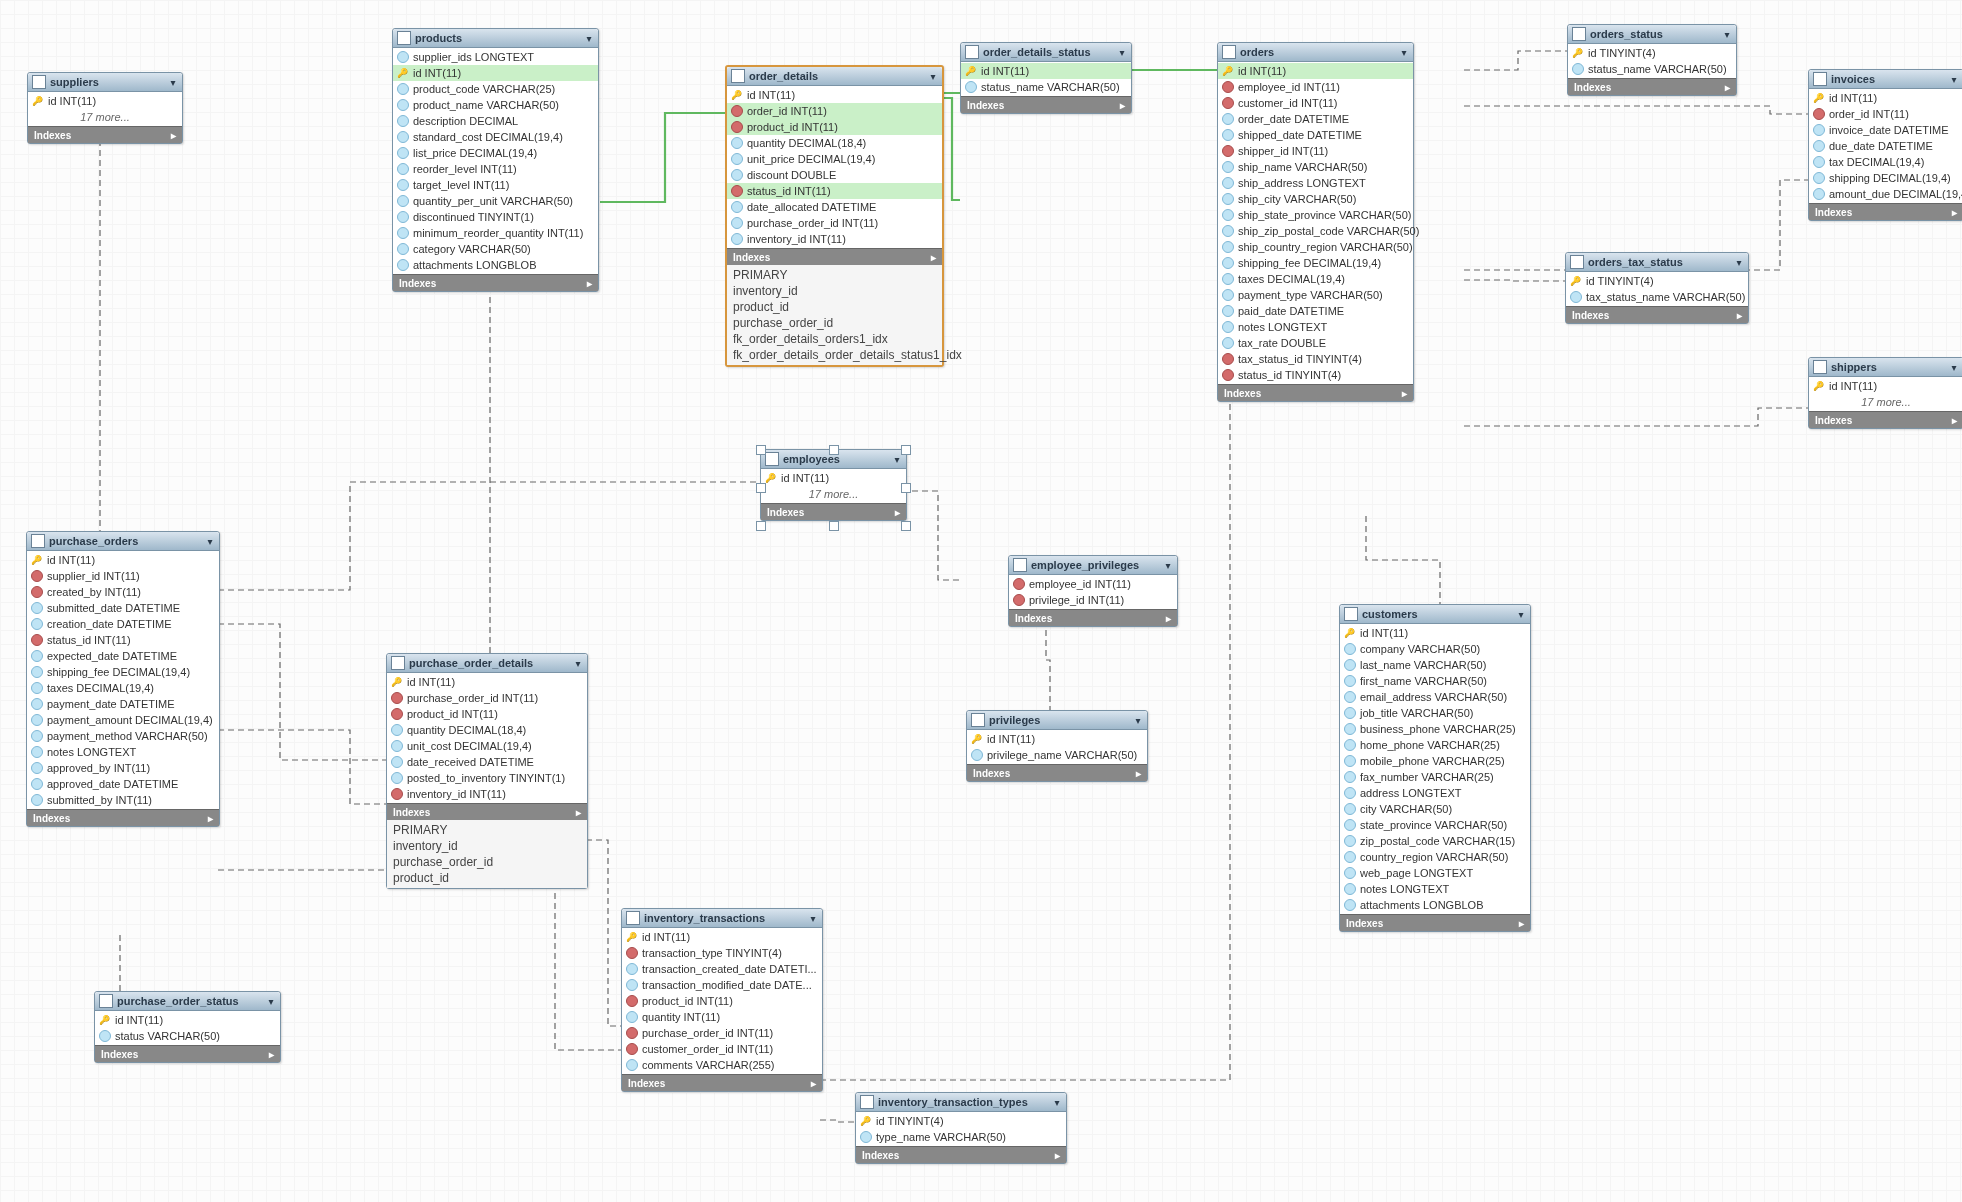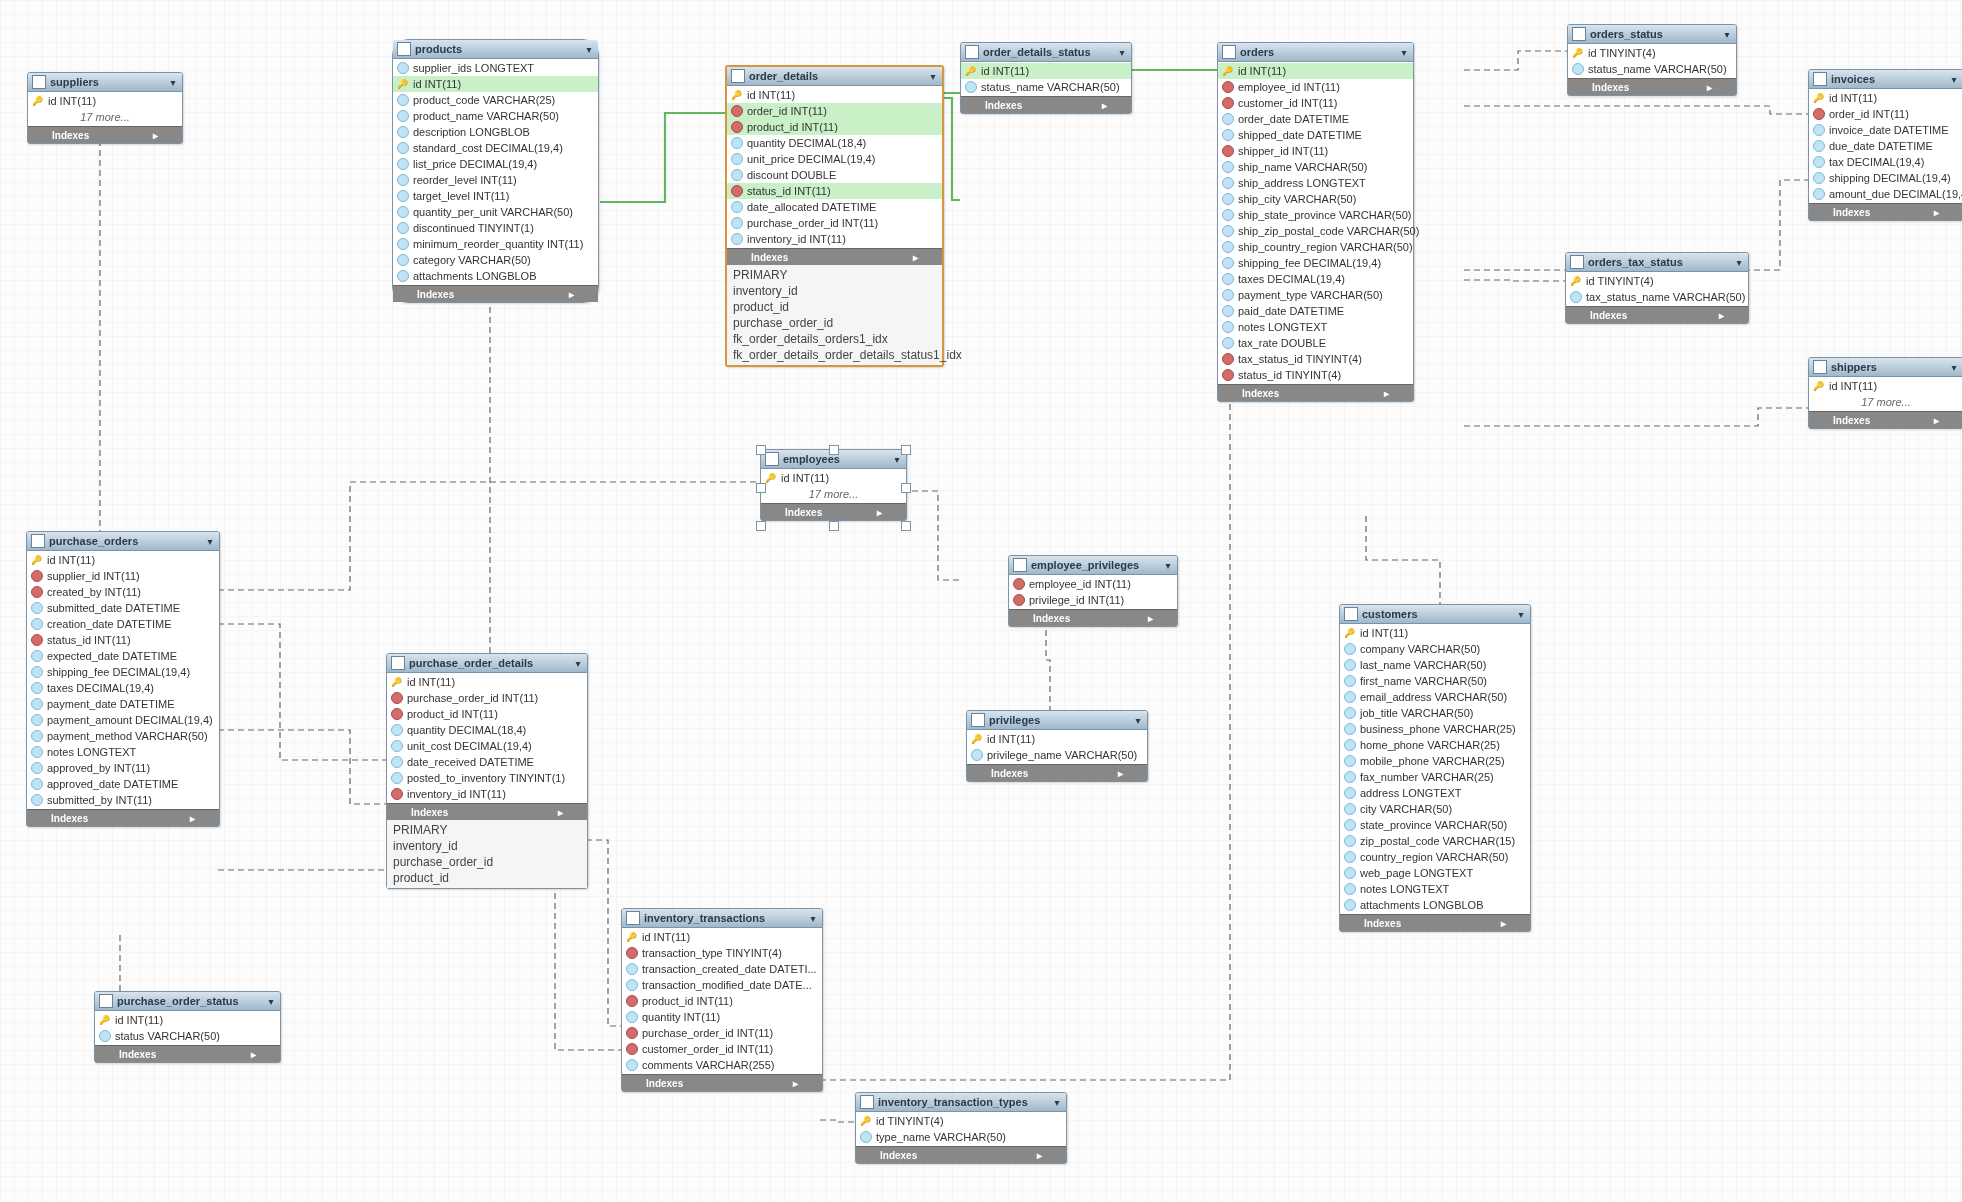--- a/index.html
+++ b/index.html
@@ -12,21 +12,21 @@
 .thead .tname{font-weight:bold;color:#2a3a4a;flex:1 1 auto;overflow:hidden;white-space:nowrap;text-overflow:ellipsis}
 .thead .collapse{width:10px;text-align:center;color:#2a3a4a;font-size:10px;flex:0 0 auto}
 .cols{padding:1px 0}
 .col{display:flex;align-items:center;height:16px;padding:0 4px;white-space:nowrap}
 .col.hl{background:#caf0c8}
 .col .ic{width:12px;height:12px;display:flex;align-items:center;justify-content:center;flex:0 0 auto;margin-right:4px;font-size:9px}
 .ic.pk::before{content:"🔑";font-size:9px}
 .ic.fk{width:10px;height:10px;border-radius:50%;background:#d36b6b;border:1px solid #a74c4c}
 .ic.fld{width:10px;height:10px;border-radius:50%;background:#bfe4f5;border:1px solid #7fb8d6}
 .more{font-style:italic;color:#666;text-align:center;padding:2px 0}
-.idx{height:16px;background:#888;color:#fff;font-weight:bold;font-size:10px;display:flex;align-items:center;padding:0 24px;border-top:1px solid #666}
+.idx{height:16px;background:#888;color:#fff;font-weight:bold;font-size:10px;display:flex;align-items:center;padding:0 6px;border-top:1px solid #666}
 .idx .chev{margin-left:auto;font-size:10px}
 .idxlist{background:#f5f5f5;padding:2px 6px;font-size:12px;color:#444}
 .idxitem{padding:1px 0}
 svg{position:absolute;left:0;top:0;width:1962px;height:1202px;pointer-events:none}
 .rel{fill:none;stroke:#666;stroke-width:1.2;stroke-dasharray:6 4}
 .rel.strong{stroke:#5fb85f;stroke-width:2.2;stroke-dasharray:none}
 .handle{position:absolute;width:8px;height:8px;background:#fff;border:1px solid #7a93a6}
 </style>
 </head>
 <body>
@@ -66,21 +66,21 @@
           <span class="ic pk"></span>
           <span>id INT(11)</span>
         </div>
         <div class="more">17 more...</div>
       </div>
       <div class="idx">
         <span>Indexes</span>
         <span class="chev">▸</span>
       </div>
     </div>
-    <div class="tbl" style="left: 392px; top: 39px; width: 205px; border-radius: 16px;">
+    <div class="tbl" style="left: 392px; top: 28px; width: 205px;">
       <div class="thead">
         <span class="tico"></span>
         <span class="tname">products</span>
         <span class="collapse">▾</span>
       </div>
       <div class="cols">
         <div class="col">
           <span class="ic fld"></span>
           <span>supplier_ids LONGTEXT</span>
         </div>
@@ -91,21 +91,21 @@
         <div class="col">
           <span class="ic fld"></span>
           <span>product_code VARCHAR(25)</span>
         </div>
         <div class="col">
           <span class="ic fld"></span>
           <span>product_name VARCHAR(50)</span>
         </div>
         <div class="col">
           <span class="ic fld"></span>
-          <span>description LONGBLOB</span>
+          <span>description DECIMAL</span>
         </div>
         <div class="col">
           <span class="ic fld"></span>
           <span>standard_cost DECIMAL(19,4)</span>
         </div>
         <div class="col">
           <span class="ic fld"></span>
           <span>list_price DECIMAL(19,4)</span>
         </div>
         <div class="col">

